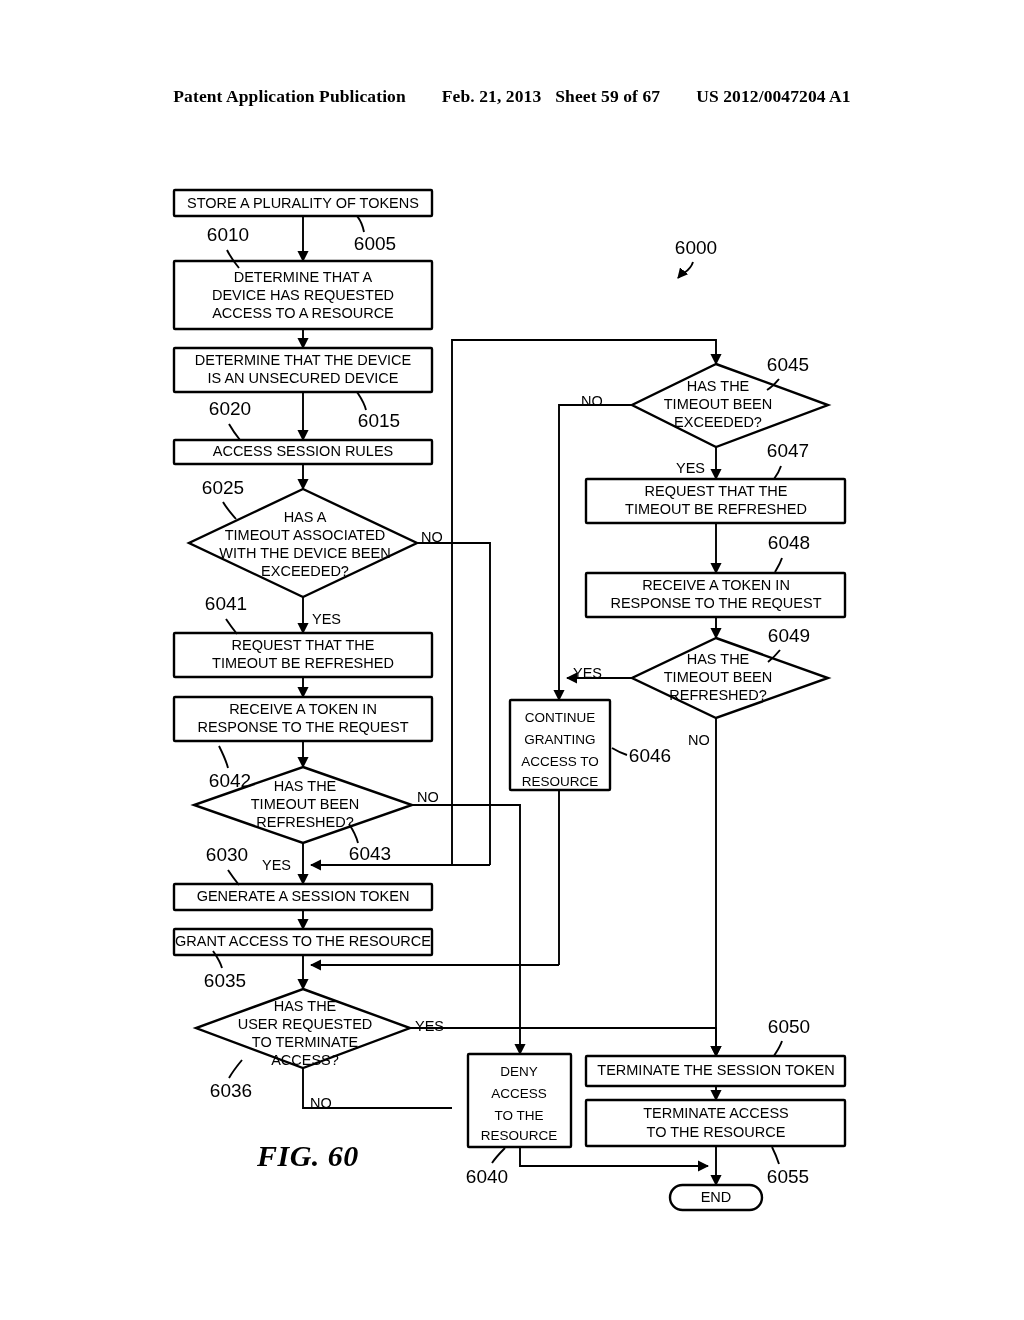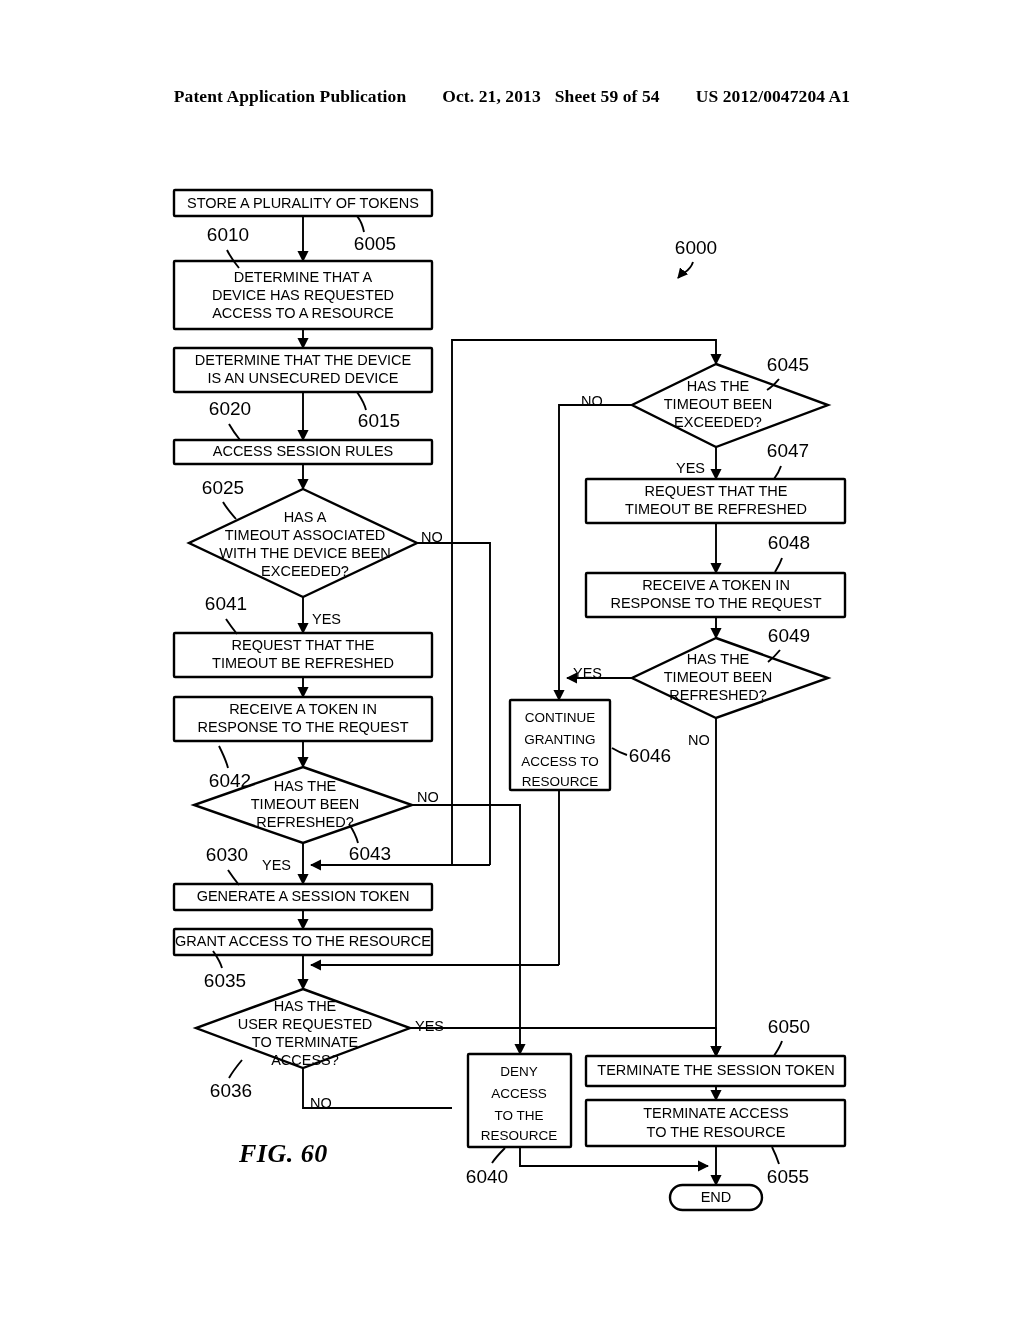--- a/index.html
+++ b/index.html
@@ -36,26 +36,26 @@
     white-space: nowrap;
   }
   .pub-header .seg { display: inline-block; }
   .pub-header .gap1 { width: 36px; }
   .pub-header .gap2 { width: 14px; }
   .pub-header .gap3 { width: 36px; }
 
   
   .fig-caption {
     position: absolute;
-    left: 239px;
+    left: 257px;
     top: 1139px;
     font-family: "Liberation Serif", serif;
     font-style: italic;
     font-weight: bold;
-    font-size: 26px;
+    font-size: 30px;
     letter-spacing: 0.5px;
   }
 
   
   svg#flow {
     position: absolute;
     left: 0;
     top: 0;
     width: 1024px;
     height: 1320px;
@@ -110,23 +110,23 @@
   }
 </style>
 </head>
 <body>
 
 <div id="page">
 
   <div class="pub-header">
     <span class="seg">Patent Application Publication</span>
     <span class="gap1"></span>
-    <span class="seg">Oct. 21, 2013</span>
+    <span class="seg">Feb. 21, 2013</span>
     <span class="gap2"></span>
-    <span class="seg">Sheet 59 of 54</span>
+    <span class="seg">Sheet 59 of 67</span>
     <span class="gap3"></span>
     <span class="seg">US 2012/0047204 A1</span>
   </div>
 
   <div class="fig-caption">FIG. 60</div>
 
   <svg id="flow" viewBox="0 0 1024 1320">
     <defs>
       <marker id="arr" viewBox="0 0 10 10" refX="9" refY="5" markerWidth="6" markerHeight="6" orient="auto-start-reverse">
         <path d="M 0 0 L 10 5 L 0 10 z" fill="#000"></path>

